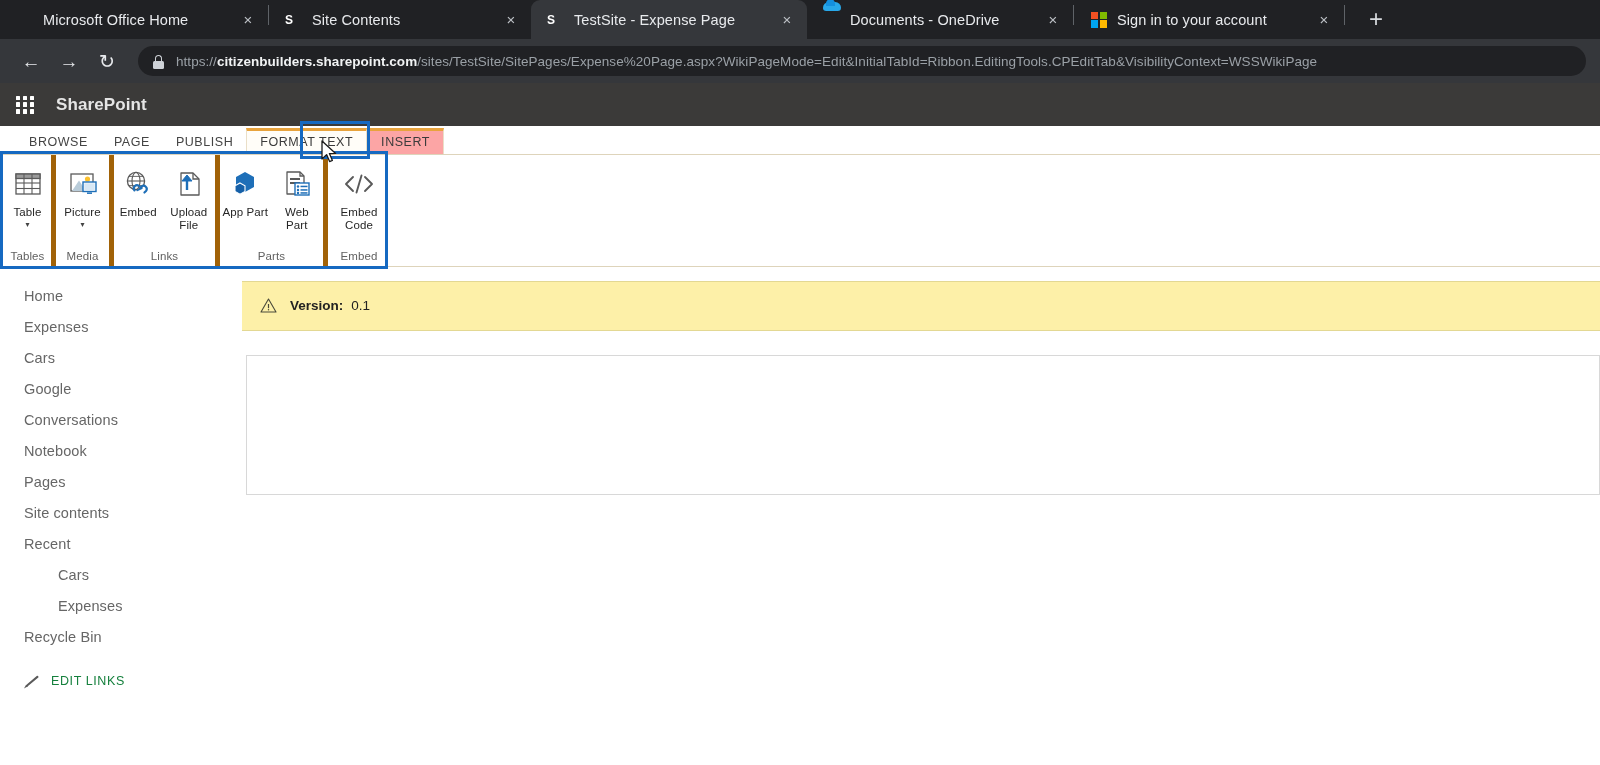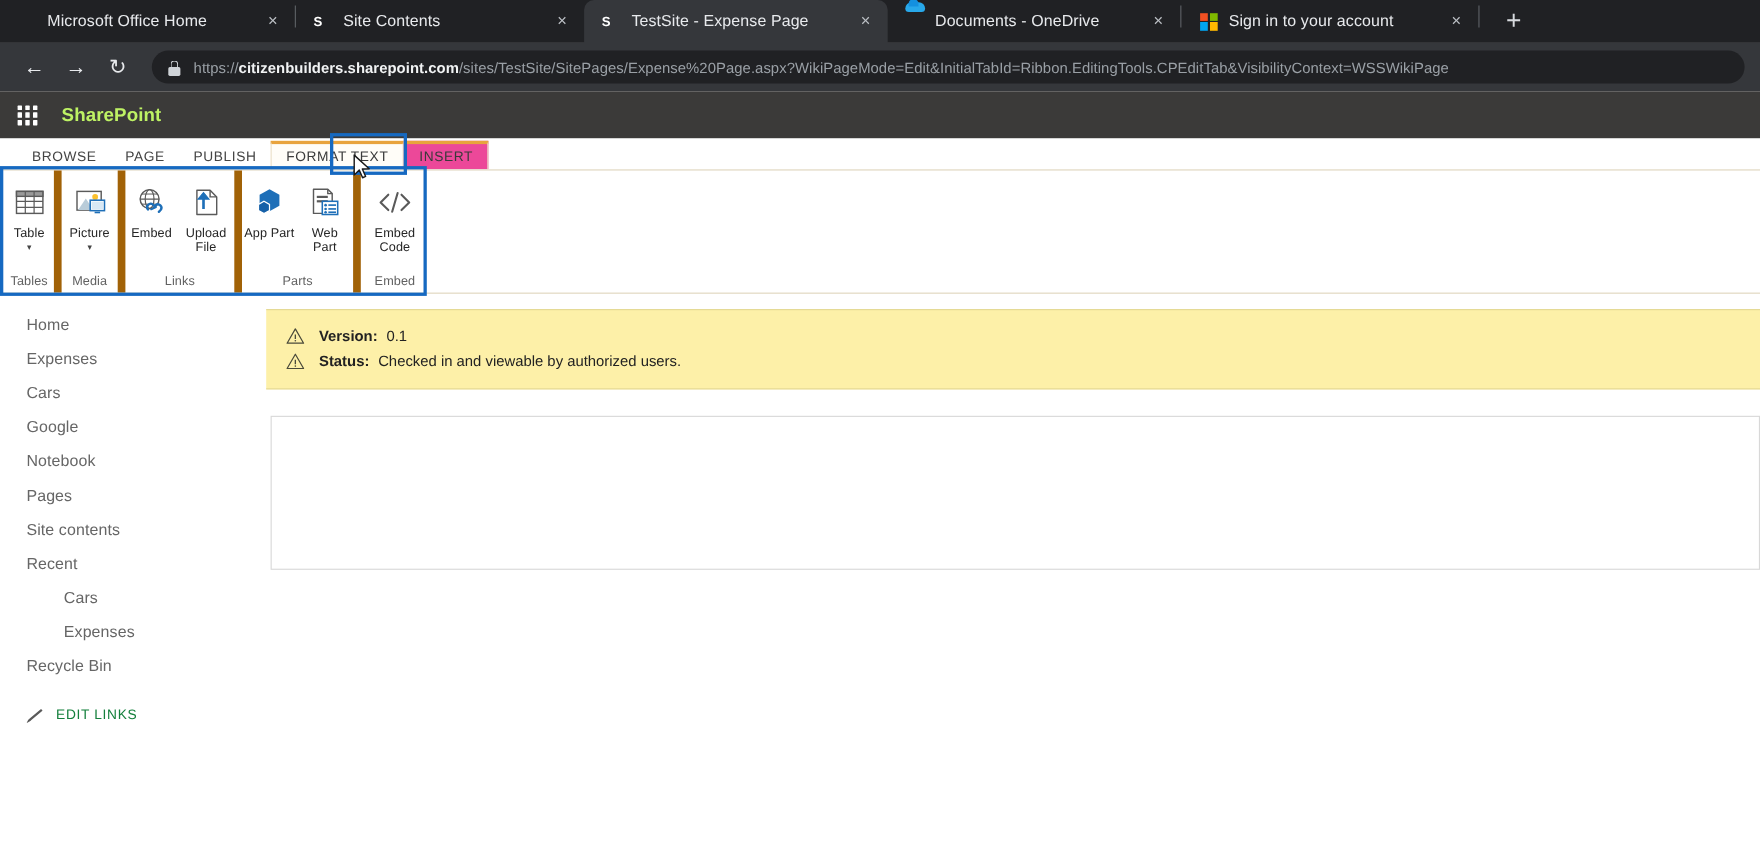--- a/index.html
+++ b/index.html
@@ -112,49 +112,49 @@
   .suitebar{
     height:43px;background:#3b3a39;display:flex;align-items:center;
     padding-left:14px;box-sizing:border-box;
   }
   .waffle{
     width:22px;height:22px;display:grid;grid-template:1fr 1fr 1fr/1fr 1fr 1fr;
     gap:2.5px;padding:2px;box-sizing:border-box;margin-right:20px;
   }
   .waffle i{display:block;background:#ffffff;border-radius:.5px;}
   .suitetitle{
-    color:#bef264;font-size:17px;font-weight:bold;letter-spacing:.1px;
+    color:#e5e5e5;font-size:17px;font-weight:bold;letter-spacing:.1px;
   }
 
   
   .ribbonwrap{position:relative;background:#ffffff;}
   .ribbontabs{
     height:28px;background:#ffffff;display:flex;align-items:flex-end;
     padding-left:16px;box-sizing:border-box;position:relative;
   }
   .rtab{
     font-size:12.5px;color:#444;letter-spacing:.55px;
     padding:0 13px 6px 13px;white-space:nowrap;line-height:1;
     position:relative;
   }
   .rtab.ctx{
     background:#fffdf8;border-top:3px solid #e8a33d;
     border-left:1px solid #eadfc8;border-right:1px solid #eadfc8;
     padding-top:5px;padding-bottom:6px;color:#3b3b3b;
   }
-  .rtab.ctx.active{background:#ec4899;}
+  .rtab.ctx.active{background:#fca5a5;}
 
   .ribbonband{
     background:#ffffff;border-top:1px solid #ded4bb;border-bottom:1px solid #ded4bb;
     height:113px;box-sizing:border-box;position:relative;
   }
   .bandinner{display:flex;height:100%;align-items:stretch;padding-left:4px;}
   .rgroup{
     display:flex;flex-direction:column;justify-content:space-between;
-    border-right:7px solid #a16207;padding:6px 0 2px 0;box-sizing:border-box;
+    border-right:5px solid #a16207;padding:6px 0 2px 0;box-sizing:border-box;
   }
   .rgroup:last-child{border-right:none;}
   .rgitems{display:flex;align-items:flex-start;height:78px;}
   .rbtn{
     width:56px;display:flex;flex-direction:column;align-items:center;
     padding:4px 2px 0 2px;box-sizing:border-box;
   }
   .rbtn .glyph{height:38px;display:flex;align-items:center;justify-content:center;}
   .rbtn .lbl{
     font-size:11.5px;color:#262626;text-align:center;line-height:12.5px;
@@ -455,20 +455,21 @@
 
   </div>
 
   <div class="pagebody">
 
     <div class="sidenav">
       <div class="navitem">Home</div>
       <div class="navitem">Expenses</div>
       <div class="navitem">Cars</div>
       <div class="navitem">Google</div>
+      <div class="navitem">Conversations</div>
       <div class="navitem">Notebook</div>
       <div class="navitem">Pages</div>
       <div class="navitem">Site contents</div>
       <div class="navitem">Recent</div>
       <div class="navitem sub">Cars</div>
       <div class="navitem sub">Expenses</div>
       <div class="navitem">Recycle Bin</div>
       <div class="editlinks">
         <span class="pencil"></span>
         <span class="txt">EDIT LINKS</span>
@@ -482,31 +483,20 @@
           <span class="warn">
             <svg width="17" height="15" viewBox="0 0 17 15">
               <path d="M8.5 1 L16 14 L1 14 Z" fill="none" stroke="#4a4a3a" stroke-width="1.1" stroke-linejoin="round"></path>
               <line x1="8.5" y1="6" x2="8.5" y2="10.2" stroke="#4a4a3a" stroke-width="1.2"></line>
               <circle cx="8.5" cy="11.8" r=".75" fill="#4a4a3a"></circle>
             </svg>
           </span>
           <span class="statuslabel">Version:</span>
           <span class="statusvalue">0.1</span>
         </div>
-        <div class="statusrow">
-          <span class="warn">
-            <svg width="17" height="15" viewBox="0 0 17 15">
-              <path d="M8.5 1 L16 14 L1 14 Z" fill="none" stroke="#4a4a3a" stroke-width="1.1" stroke-linejoin="round"></path>
-              <line x1="8.5" y1="6" x2="8.5" y2="10.2" stroke="#4a4a3a" stroke-width="1.2"></line>
-              <circle cx="8.5" cy="11.8" r=".75" fill="#4a4a3a"></circle>
-            </svg>
-          </span>
-          <span class="statuslabel">Status:</span>
-          <span class="statusvalue">Checked in and viewable by authorized users.</span>
-        </div>
       </div>
 
       <div class="editorbox" placeholder=""></div>
 
     </div>
   </div>
 
 </div>
 
 </body></html>

